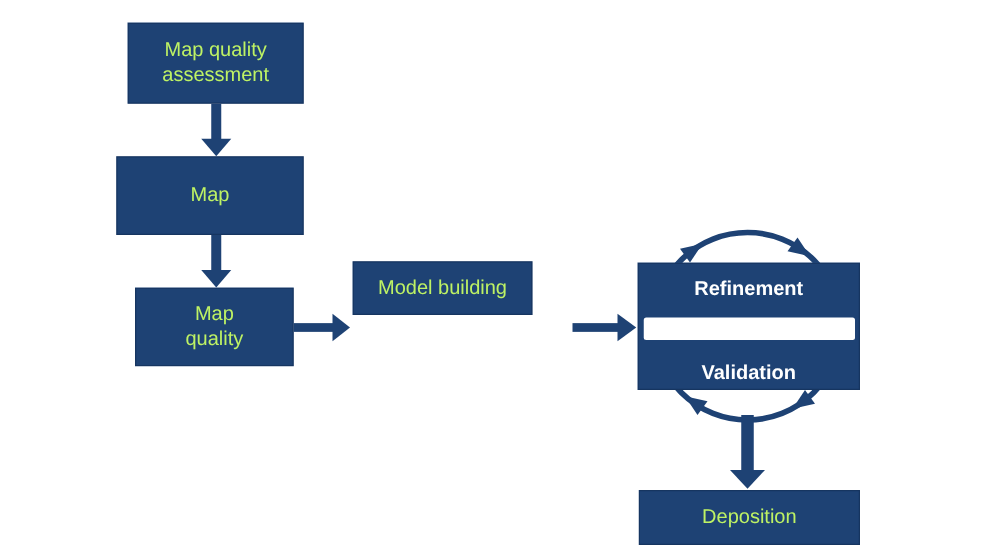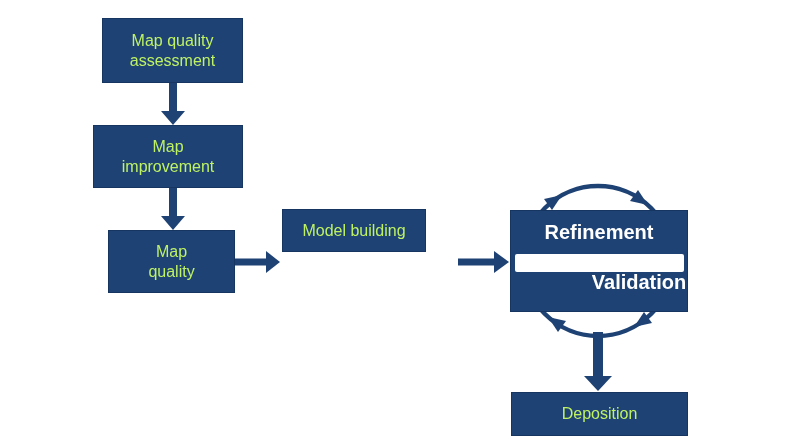--- a/index.html
+++ b/index.html
@@ -18,24 +18,24 @@
   
   .n-mqa{left:102px;top:18px;width:141px;height:65px;}
   .n-mi {left:93px;top:125px;width:150px;height:63px;}
   .n-ms {left:108px;top:230px;width:127px;height:63px;}
   .n-mb {left:282px;top:209px;width:144px;height:43px;}
   .n-dk {left:282px;top:272px;width:176px;height:41px;}
   .n-rv {left:510px;top:210px;width:178px;height:102px;position:absolute;background:#1E4274;
          box-shadow:inset 0 0 0 1px rgba(10,30,60,0.35);}
   .n-rv .half{
     position:absolute;left:0;width:178px;color:#fff;display:flex;align-items:center;justify-content:center;
-    font-size:20px;font-weight:700;
+    font-size:16px;font-weight:700;
   }
   .n-rv .half.top{top:0;height:44px;}
-  .n-rv .half.bottom{top:52px;height:40px;padding-left:40px;}
+  .n-rv .half.bottom{top:69px;height:40px;}
   .n-rv .slot{position:absolute;left:5px;top:44px;width:169px;height:18px;background:#ffffff;border-radius:2px;}
   .n-dep{left:511px;top:392px;width:177px;height:44px;}
 </style>
 </head>
 <body>
 
 <div class="canvas">
 
   <svg class="layer" width="800" height="443" viewBox="0 0 800 443" xmlns="http://www.w3.org/2000/svg">
 
@@ -72,21 +72,20 @@
     </g>
   </svg>
 
   <div class="node n-mqa">
     <span>Map quality</span>
     <span>assessment</span>
   </div>
 
   <div class="node n-mi">
     <span>Map</span>
-    <span>improvement</span>
   </div>
 
   <div class="node n-ms">
     <span>Map</span>
     <span>quality</span>
   </div>
 
   <div class="node n-mb">
     <span>Model building</span>
   </div>

